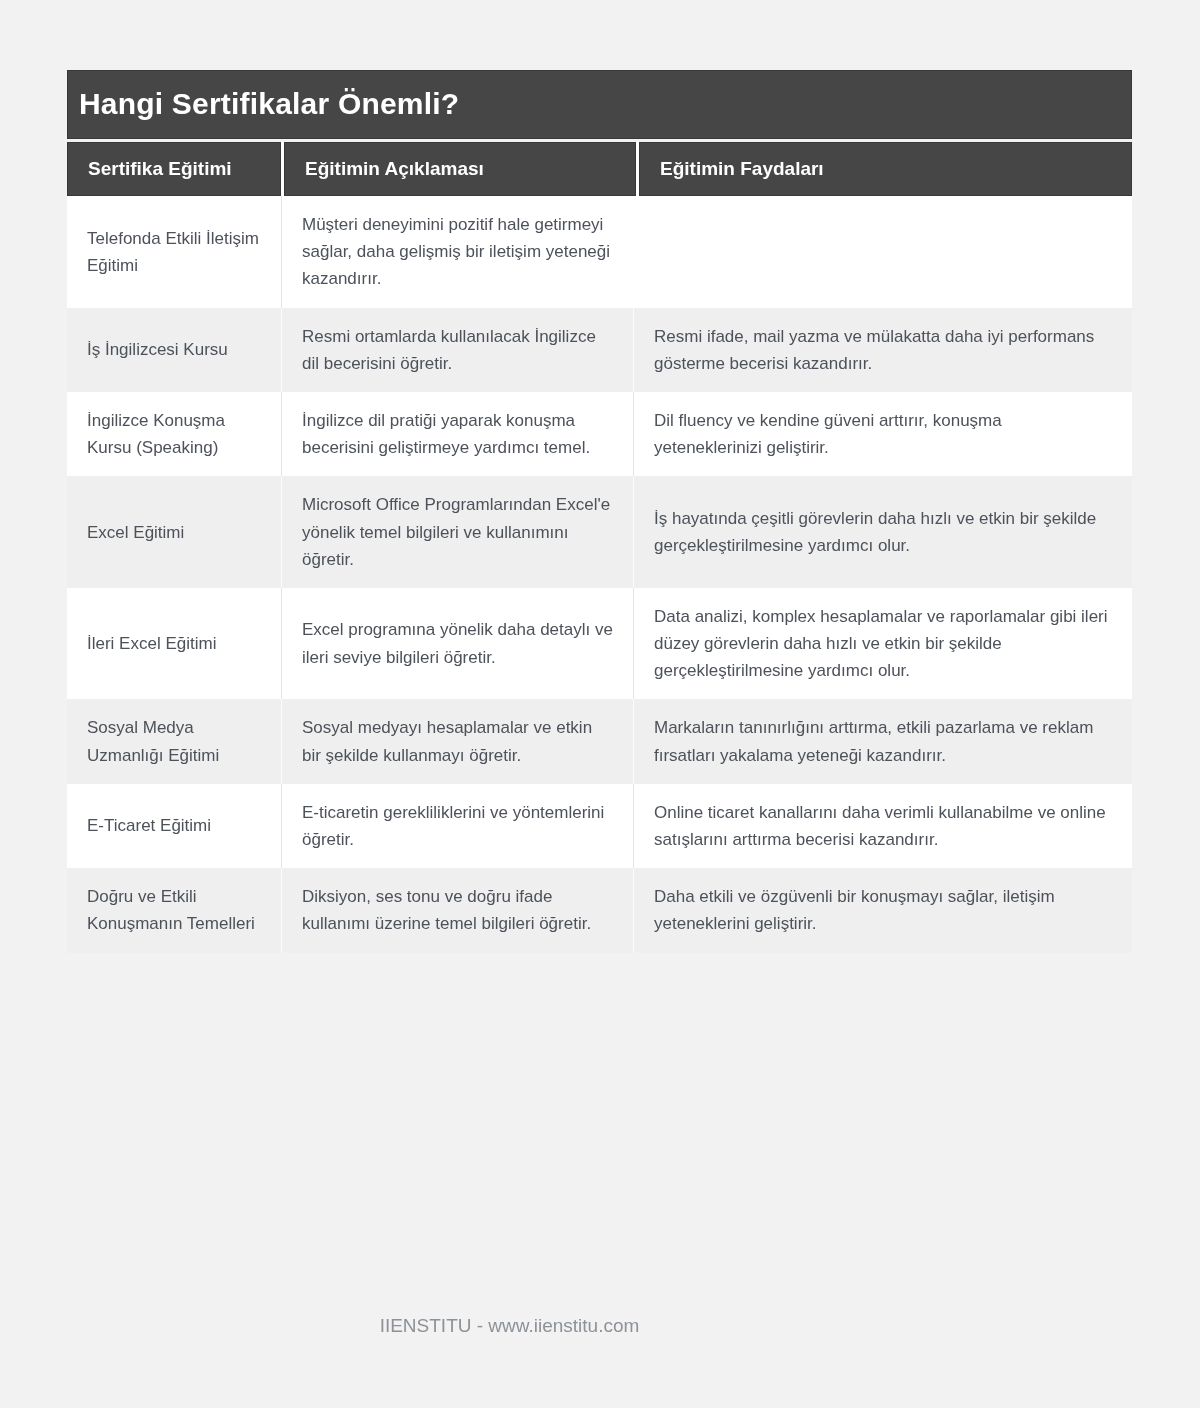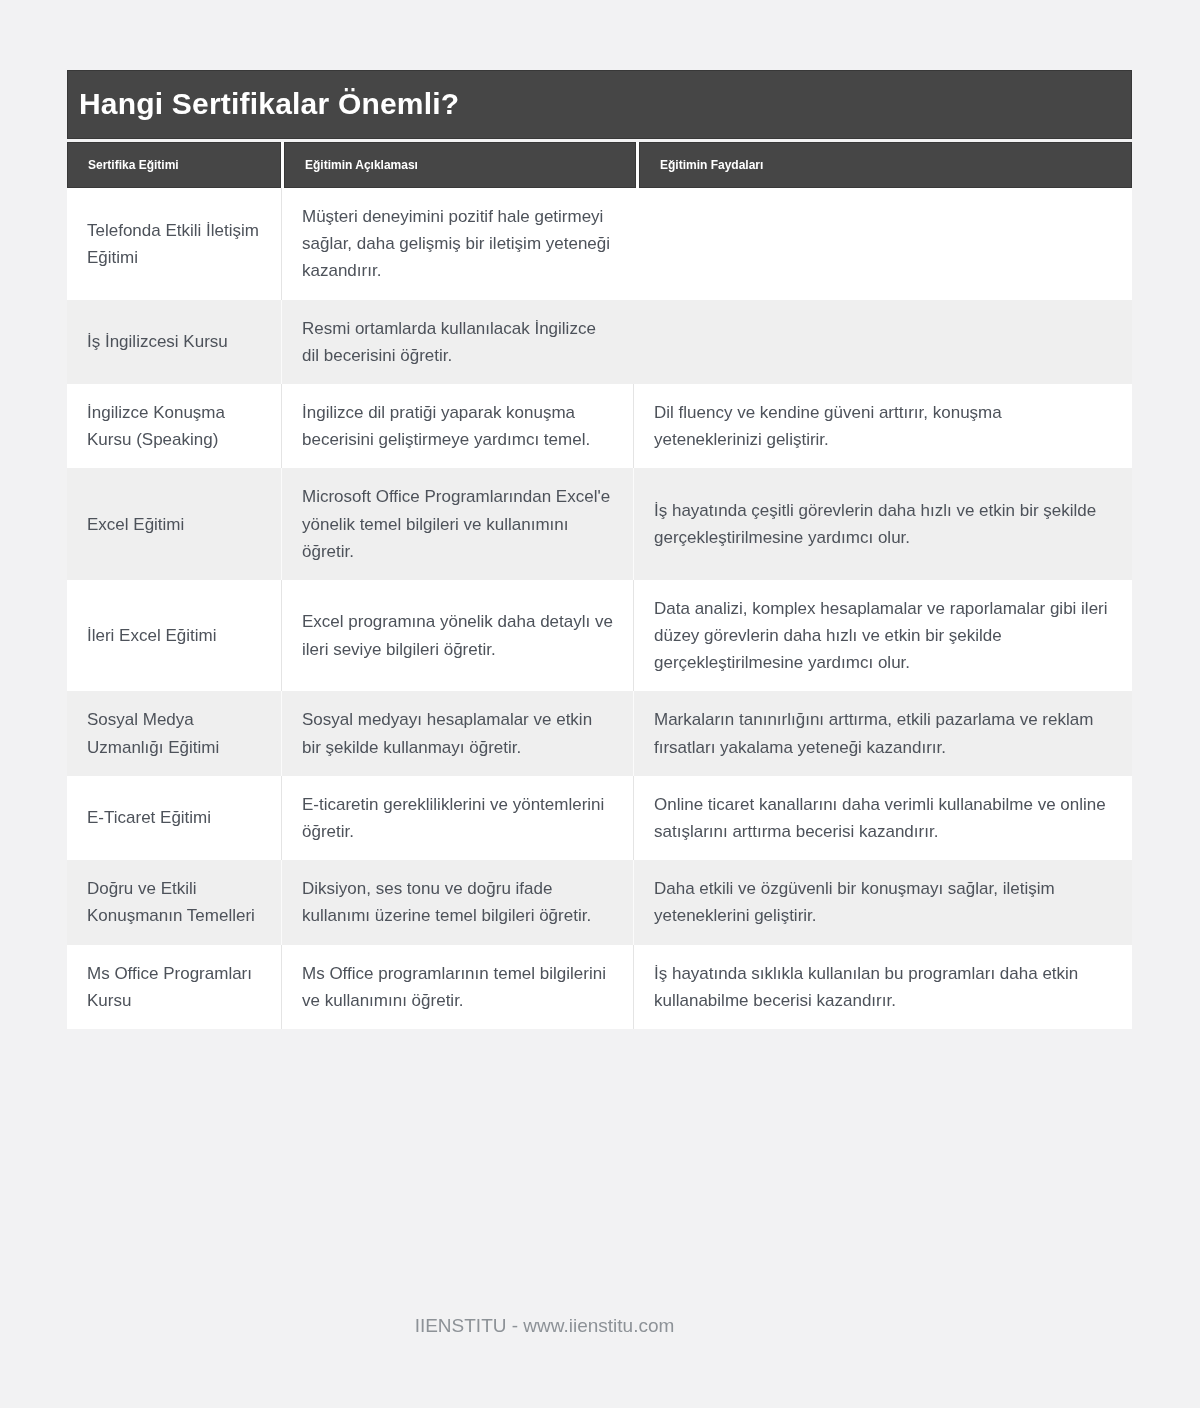--- a/index.html
+++ b/index.html
@@ -37,21 +37,21 @@
     display:grid;
     grid-template-columns:214px 352px 1fr;
     gap:3px;
     background:#ffffff;
     margin-top:3px;
   }
   .hcell{
     background:var(--header-bg);
     border:1px solid var(--header-border);
     color:var(--header-text);
-    font-size:12px;font-weight:bold;
+    font-size:19px;font-weight:bold;
     padding:15px 20px;
   }
   .tbody{width:100%;}
   .trow{
     display:grid;
     grid-template-columns:214px 352px 1fr;
   }
   .trow:nth-child(odd){background:var(--row-bg);}
   .trow:nth-child(even){background:var(--row-alt-bg);}
   .tcell{
@@ -60,21 +60,20 @@
     font-size:17px;line-height:1.6;
     color:var(--body-text);
   }
   .trow:nth-child(odd) .tcell + .tcell{border-left:1px solid var(--sep-light);}
   .trow:nth-child(even) .tcell + .tcell{border-left:1px solid var(--sep-white);}
   .footer{
     position:absolute;left:0;top:1315px;width:1019px;
     text-align:center;
     color:var(--footer-text);
     font-size:19px;
-    margin-left:35px;
   }
 </style>
 </head>
 <body>
 
 <div class="cert-table">
   <div class="title-bar">Hangi Sertifikalar Önemli?</div>
 
   <div class="head-row">
     <div class="hcell">Sertifika Eğitimi</div>
@@ -83,20 +82,21 @@
   </div>
 
   <div class="tbody" id="table-body">
       <div class="trow">
     <div class="tcell">Telefonda Etkili İletişim Eğitimi</div>
     <div class="tcell">Müşteri deneyimini pozitif hale getirmeyi sağlar, daha gelişmiş bir iletişim yeteneği kazandırır.</div>
   </div>
       <div class="trow">
     <div class="tcell">İş İngilizcesi Kursu</div>
     <div class="tcell">Resmi ortamlarda kullanılacak İngilizce dil becerisini öğretir.</div>
+    <div class="tcell">Resmi ifade, mail yazma ve mülakatta daha iyi performans gösterme becerisi kazandırır.</div>
   </div>
       <div class="trow">
     <div class="tcell">İngilizce Konuşma Kursu (Speaking)</div>
     <div class="tcell">İngilizce dil pratiği yaparak konuşma becerisini geliştirmeye yardımcı temel.</div>
     <div class="tcell">Dil fluency ve kendine güveni arttırır, konuşma yeteneklerinizi geliştirir.</div>
   </div>
       <div class="trow">
     <div class="tcell">Excel Eğitimi</div>
     <div class="tcell">Microsoft Office Programlarından Excel'e yönelik temel bilgileri ve kullanımını öğretir.</div>
     <div class="tcell">İş hayatında çeşitli görevlerin daha hızlı ve etkin bir şekilde gerçekleştirilmesine yardımcı olur.</div>
@@ -114,21 +114,16 @@
       <div class="trow">
     <div class="tcell">E-Ticaret Eğitimi</div>
     <div class="tcell">E-ticaretin gerekliliklerini ve yöntemlerini öğretir.</div>
     <div class="tcell">Online ticaret kanallarını daha verimli kullanabilme ve online satışlarını arttırma becerisi kazandırır.</div>
   </div>
       <div class="trow">
     <div class="tcell">Doğru ve Etkili Konuşmanın Temelleri</div>
     <div class="tcell">Diksiyon, ses tonu ve doğru ifade kullanımı üzerine temel bilgileri öğretir.</div>
     <div class="tcell">Daha etkili ve özgüvenli bir konuşmayı sağlar, iletişim yeteneklerini geliştirir.</div>
   </div>
-      <div class="trow">
-    <div class="tcell">Ms Office Programları Kursu</div>
-    <div class="tcell">Ms Office programlarının temel bilgilerini ve kullanımını öğretir.</div>
-    <div class="tcell">İş hayatında sıklıkla kullanılan bu programları daha etkin kullanabilme becerisi kazandırır.</div>
-  </div>
     </div>
 </div>
 
 <div class="footer">IIENSTITU - www.iienstitu.com</div>
 
 </body></html>

